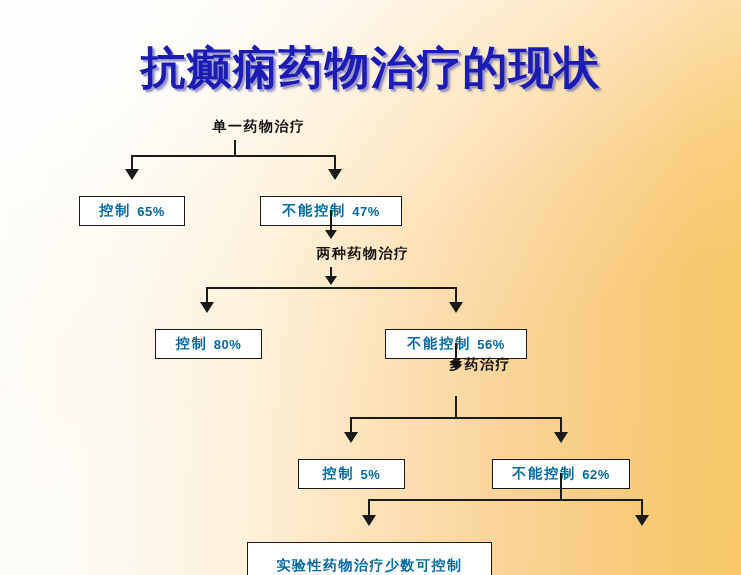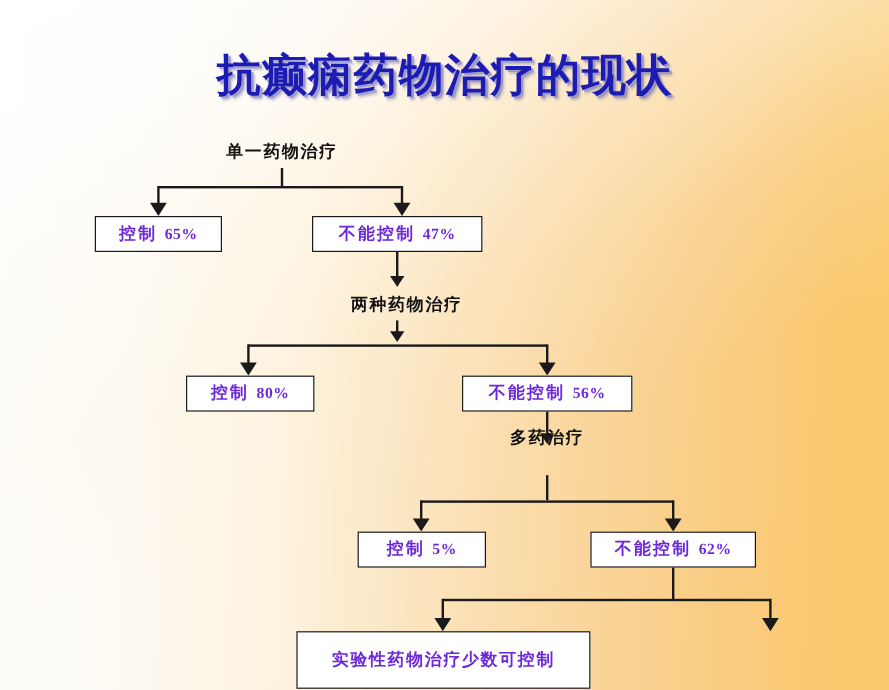--- a/index.html
+++ b/index.html
@@ -28,54 +28,56 @@
         #f9c870 92%,
         #f9c96b 100%);
     overflow:hidden;
   }
   
   #title{
     position:absolute;
     left:0;right:0;top:38px;
     text-align:center;
     font-family:"DejaVu Sans","Liberation Sans",sans-serif;
-    font-size:37px;
+    font-size:45px;
     font-weight:700;
     letter-spacing:1px;
     color:#1c1cb4;
     text-shadow:2px 2px 0 rgba(120,120,190,0.55),
                 3px 3px 2px rgba(90,90,160,0.35);
     white-space:nowrap;
   }
   
   .stage-label{
     position:absolute;
     font-size:14px;
     font-weight:700;
     color:#111;
     letter-spacing:1.5px;
     white-space:nowrap;
     transform:translateX(-50%);
+    margin-left:24px;
   }
   
   .node-box{
     position:absolute;
     background:#ffffff;
     border:1.5px solid #1a1a1a;
     box-sizing:border-box;
     display:flex;
     align-items:center;
     justify-content:center;
     white-space:nowrap;
     font-weight:700;
-    color:#6d28d9;
+    color:#0369a1;
     letter-spacing:1px;
+    margin-top:16px;
   }
   .node-box .cn{font-size:14px;letter-spacing:2px;}
-  .node-box .pct{font-size:13px;margin-left:6px;letter-spacing:0.5px;font-family:Liberation Serif, serif;}
+  .node-box .pct{font-size:13px;margin-left:6px;letter-spacing:0.5px;font-family:Liberation Sans, sans-serif;}
   .node-box.wide .cn{letter-spacing:1.5px;}
   
   .vline{position:absolute;background:#1a1a1a;width:1.6px;}
   .hline{position:absolute;background:#1a1a1a;height:1.6px;}
   .arrow{
     position:absolute;
     width:0;height:0;
     border-left:7px solid transparent;
     border-right:7px solid transparent;
     border-top:11px solid #1a1a1a;

